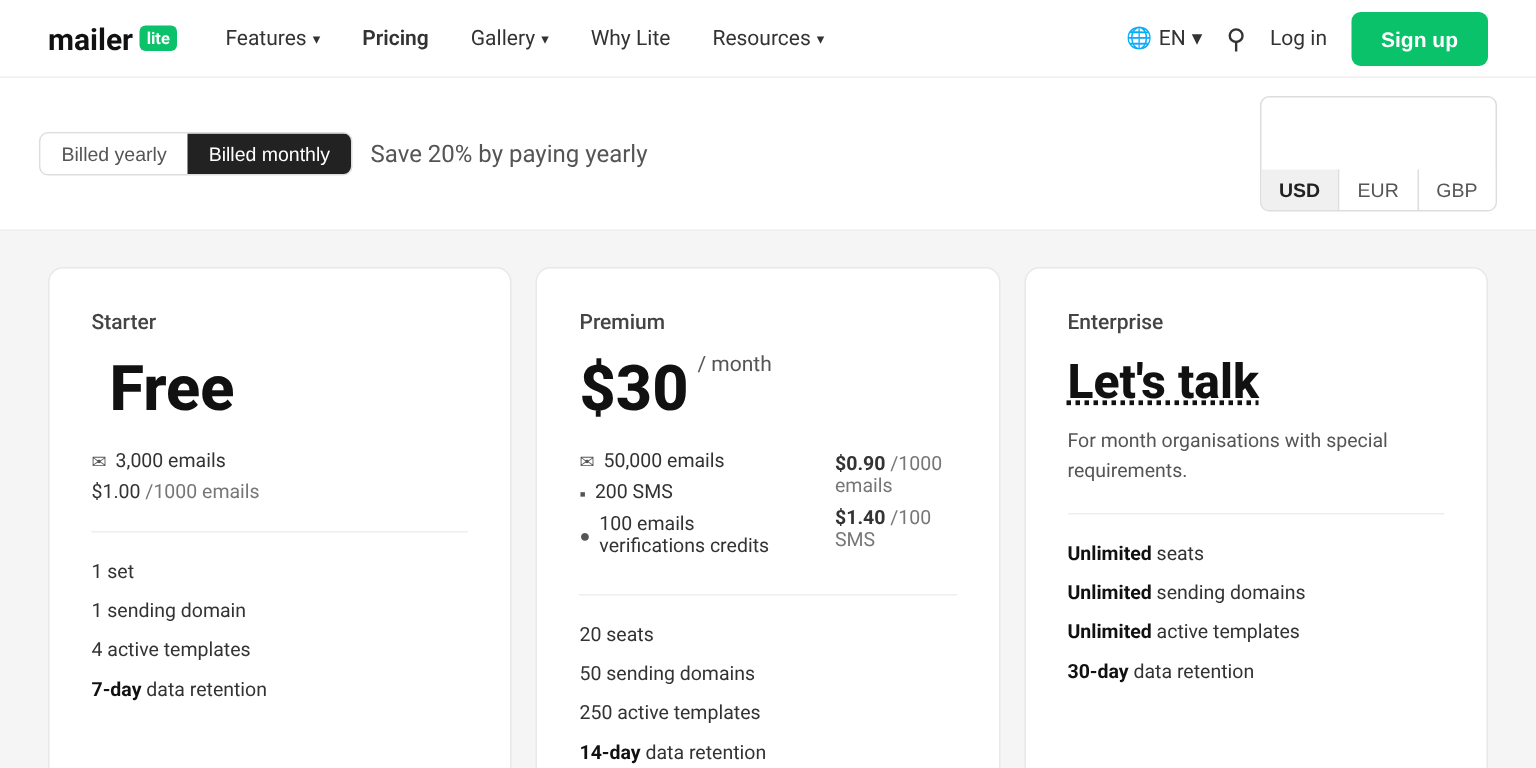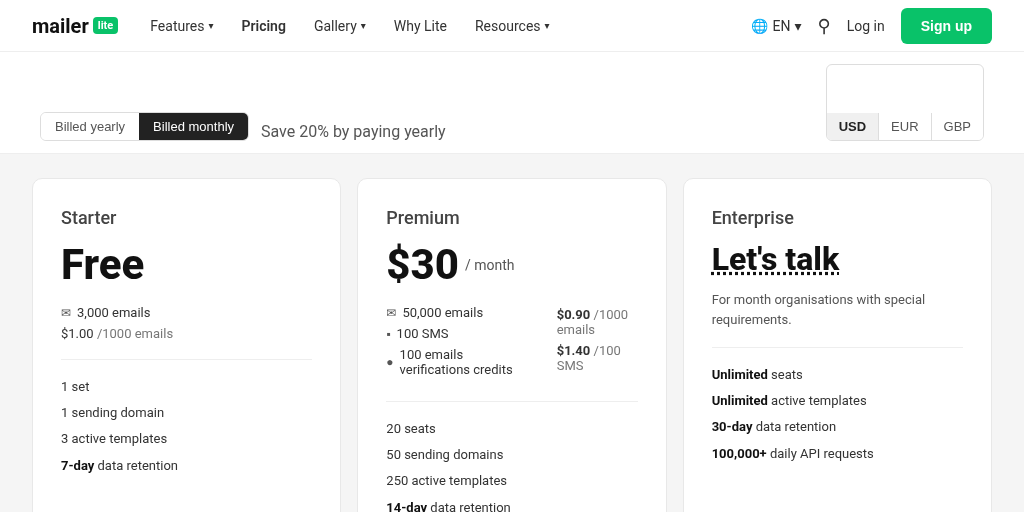--- a/index.html
+++ b/index.html
@@ -72,22 +72,22 @@
       padding: 10px 20px;
       font-size: 14px;
       font-weight: 600;
       cursor: pointer;
     }
 
     
     .billing-bar {
       background: #fff;
       display: flex;
-      align-items: flex-end;
-      padding: 12px 40px;
+      align-items: center;
+      padding: 12px 26px;
       gap: 12px;
       border-bottom: 1px solid #eee;
     }
     .billing-toggle {
       display: flex;
       border: 1px solid #ddd;
       border-radius: 6px;
       overflow: hidden;
     }
     .toggle-btn {
@@ -132,34 +132,35 @@
       gap: 16px;
     }
     .card {
       background: #fff;
       border-radius: 10px;
       padding: 28px;
       flex: 1;
       border: 1px solid #e8e8e8;
     }
     .card-tier {
-      font-size: 18px;
+      font-size: 14px;
       color: #444;
       margin-bottom: 12px;
       font-weight: 500;
     }
     .card-price-free {
       font-size: 42px;
       font-weight: 800;
       color: #111;
       margin-bottom: 16px;
+      margin-left: 12px;
     }
     .card-price-row {
       display: flex;
-      align-items: center;
+      align-items: flex-start;
       gap: 6px;
       margin-bottom: 16px;
     }
     .price-amount {
       font-size: 42px;
       font-weight: 800;
       color: #111;
     }
     .price-period {
       font-size: 14px;
@@ -258,40 +259,40 @@
       <span>3,000 emails</span>
     </div>
     <div class="feature-row">
       <span>$1.00 <span style="color:#777">/1000 emails</span></span>
     </div>
 
     <hr class="divider">
 
     <div class="detail-row">1 set</div>
     <div class="detail-row">1 sending domain</div>
-    <div class="detail-row">3 active templates</div>
+    <div class="detail-row">4 active templates</div>
     <div class="detail-row"><strong>7-day</strong> data retention</div>
   </div>
 
   <div class="card">
     <div class="card-tier">Premium</div>
     <div class="card-price-row">
       <span class="price-amount">$30</span>
       <span class="price-period">/ month</span>
     </div>
 
     <div style="display:flex; gap:32px; margin-bottom:10px;">
       <div>
         <div class="feature-row">
           <span class="feature-icon">✉</span>
           <span>50,000 emails</span>
         </div>
         <div class="feature-row">
           <span class="feature-icon">▪</span>
-          <span>100 SMS</span>
+          <span>200 SMS</span>
         </div>
         <div class="feature-row">
           <span class="feature-icon">●</span>
           <span>100 emails verifications credits</span>
         </div>
       </div>
       <div style="padding-top:2px;">
         <div class="feature-row">
           <span><strong>$0.90</strong> <span style="color:#777">/1000 emails</span></span>
         </div>
@@ -311,18 +312,18 @@
   </div>
 
   <div class="card">
     <div class="card-tier">Enterprise</div>
     <div class="card-price-talk">Let's talk</div>
     <p class="enterprise-desc">For month organisations with special requirements.</p>
 
     <hr class="divider">
 
     <div class="detail-row"><strong>Unlimited</strong> seats</div>
+    <div class="detail-row"><strong>Unlimited</strong> sending domains</div>
     <div class="detail-row"><strong>Unlimited</strong> active templates</div>
     <div class="detail-row"><strong>30-day</strong> data retention</div>
-    <div class="detail-row"><strong>100,000+</strong> daily API requests</div>
   </div>
 
 </div>
 
 </body></html>

